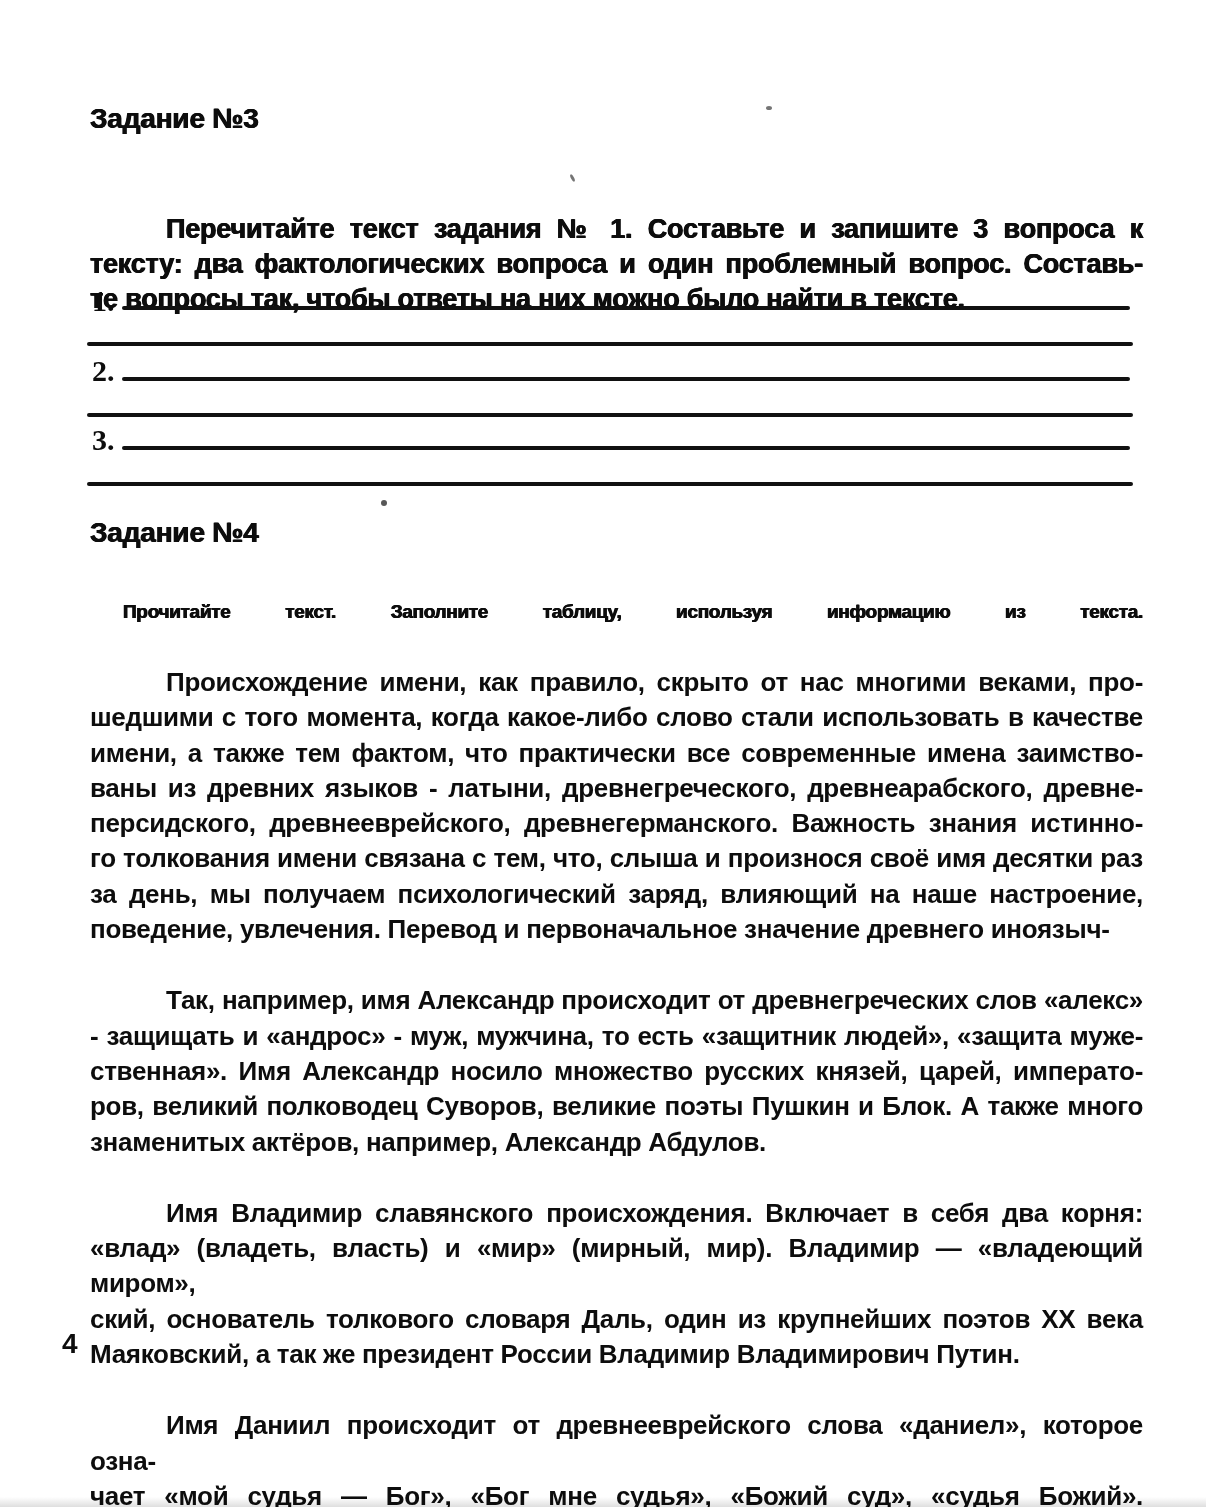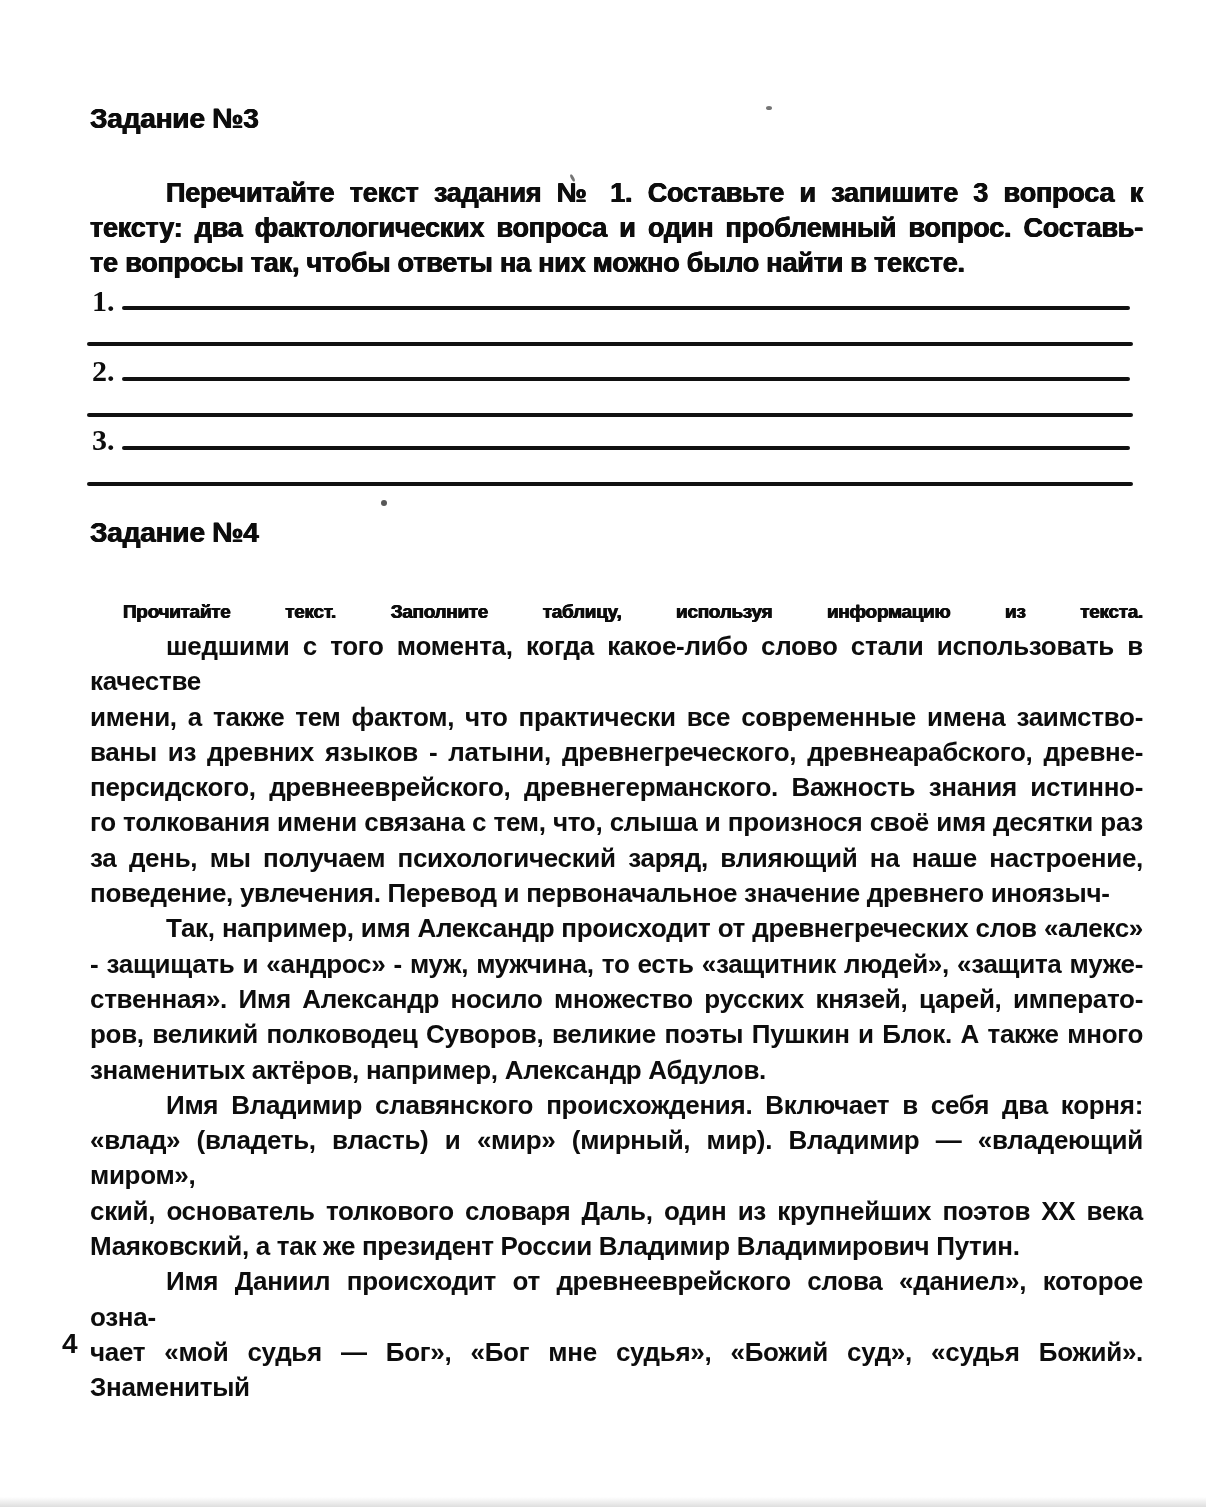--- a/index.html
+++ b/index.html
@@ -21,21 +21,21 @@
     margin:0;
   }
   .h3pos{top:104px;}
   .h4pos{top:518px;}
   .para{position:absolute;left:90px;width:1053px;}
   .para .line{
     text-align:justify;text-align-last:justify;
     white-space:normal;
   }
   .lastleft .line:last-child{text-align-last:left;}
-  .indent76 .line:first-child{text-indent:76px;}
+  .indent76 .line:first-child{text-indent:76px;margin-top:36px;}
   .indent33 .line:first-child{text-indent:33px;}
   .instr3{
     top:176px;font-size:27px;line-height:35px;font-weight:bold;
     letter-spacing:-0.2px;
     text-shadow:0.5px 0 0 currentColor,-0.5px 0 0 currentColor;
   }
   .instr4{
     top:594px;font-size:19px;line-height:35px;font-weight:bold;
     letter-spacing:-0.3px;
     text-shadow:0.5px 0 0 currentColor,-0.5px 0 0 currentColor;
@@ -99,20 +99,21 @@
   <div class="rule full" style="top:482px;"></div>
 
   <h2 class="heading h4pos">Задание №4</h2>
 
   <div class="para instr4 indent33">
       <div class="line">Прочитайте текст. Заполните таблицу, используя информацию из текста.</div>
     </div>
 
   <div class="bodywrap">
     <div class="para bodypara indent76 lastleft">
+        <div class="line">Происхождение имени, как правило, скрыто от нас многими веками, про-</div>
         <div class="line">шедшими с того момента, когда какое-либо слово стали использовать в качестве</div>
         <div class="line">имени, а также тем фактом, что практически все современные имена заимство-</div>
         <div class="line">ваны из древних языков - латыни, древнегреческого, древнеарабского, древне-</div>
         <div class="line">персидского, древнееврейского, древнегерманского. Важность знания истинно-</div>
         <div class="line">го толкования имени связана с тем, что, слыша и произнося своё имя десятки раз</div>
         <div class="line">за день, мы получаем психологический заряд, влияющий на наше настроение,</div>
         <div class="line">поведение, увлечения. Перевод и первоначальное значение древнего иноязыч-</div>
       </div>
     <div class="para bodypara indent76 lastleft">
         <div class="line">Так, например, имя Александр происходит от древнегреческих слов «алекс»</div>

